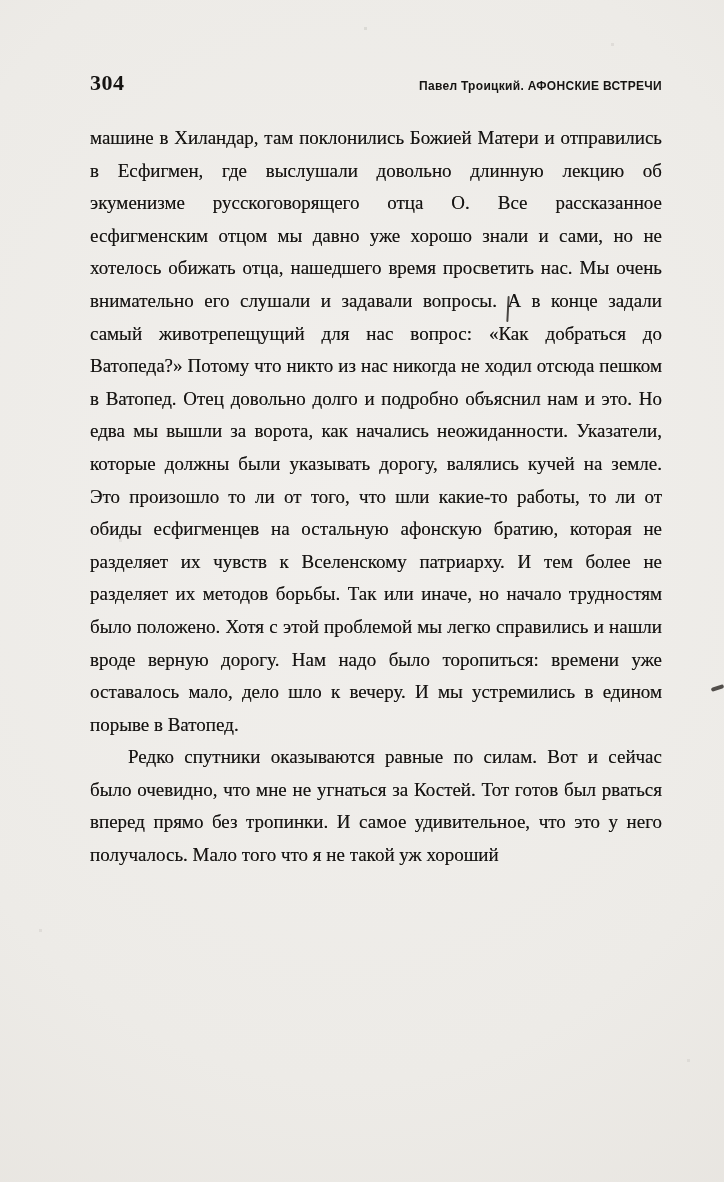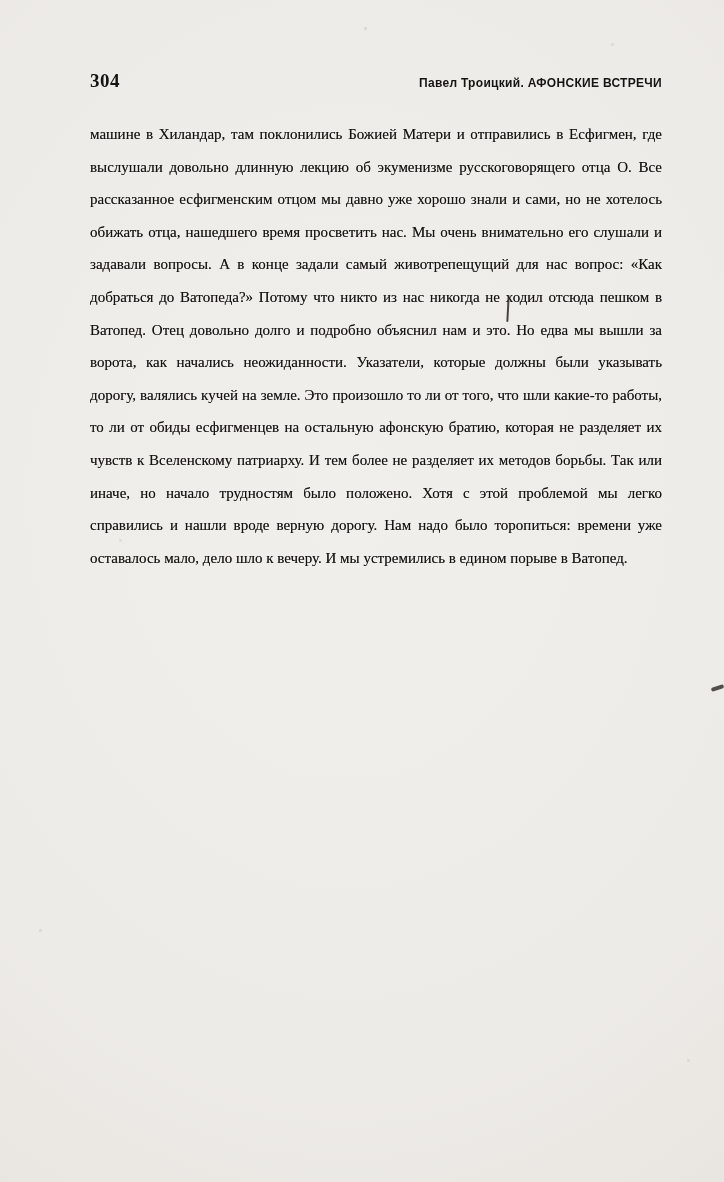--- a/index.html
+++ b/index.html
@@ -33,33 +33,33 @@
       688px 1060px 0 1px rgba(60,55,50,0.07);
   }
   .page-header {
     display: flex;
     justify-content: space-between;
     align-items: baseline;
     margin-bottom: 26px;
   }
   .page-number {
     font-family: "Liberation Serif", "DejaVu Serif", serif;
-    font-size: 19px;
+    font-size: 22px;
     font-weight: bold;
     letter-spacing: 0.5px;
   }
   .running-title {
     font-family: "Liberation Sans", "DejaVu Sans", sans-serif;
     font-size: 12px;
     font-weight: bold;
     letter-spacing: 0.3px;
   }
   .page-body {
     font-family: "Liberation Serif", "DejaVu Serif", serif;
-    font-size: 15px;
+    font-size: 19px;
     line-height: 32.6px;
     text-align: justify;
     hyphens: auto;
     -webkit-hyphens: auto;
     text-shadow: 0 0 0.4px rgba(20,18,16,0.55);
   }
   .para {
     margin: 0;
   }
   .para.indented {
@@ -96,18 +96,19 @@
 
   <span class="speckles"></span>
 
   <header class="page-header">
     <span class="page-number">304</span>
     <span class="running-title">Павел Троицкий. АФОНСКИЕ ВСТРЕЧИ</span>
   </header>
 
   <main class="page-body">
     <p class="para" lang="ru">машине в Хиландар, там поклонились Божией Матери и отправились в Есфигмен, где выслушали довольно длинную лекцию об экуменизме русскоговорящего отца О. Все рассказанное есфигменским отцом мы давно уже хорошо знали и сами, но не хотелось обижать отца, нашедшего время просветить нас. Мы очень внимательно его слушали и задавали вопросы. А в конце задали самый животрепещущий для нас вопрос: «Как добраться до Ватопеда?» Потому что никто из нас никогда не ходил отсюда пешком в Ватопед. Отец довольно долго и подробно объяснил нам и это. Но едва мы вышли за ворота, как начались неожиданности. Указатели, которые должны были указывать дорогу, валялись кучей на земле. Это произошло то ли от того, что шли какие-то работы, то ли от обиды есфигменцев на остальную афонскую братию, которая не разделяет их чувств к Вселенскому патриарху. И тем более не разделяет их методов борьбы. Так или иначе, но начало трудностям было положено. Хотя с этой проблемой мы легко справились и нашли вроде верную дорогу. Нам надо было торопиться: времени уже оставалось мало, дело шло к вечеру. И мы устремились в едином порыве в Ватопед.</p>
+    <p class="para indented" lang="ru">Редко спутники оказываются равные по силам. Вот и сейчас было очевидно, что мне не угнаться за Костей. Тот готов был рваться вперед прямо без тропинки. И самое удивительное, что это у него получалось. Мало того что я не такой уж хороший</p>
   </main>
 
   <span class="artifact artifact-stroke"></span>
   <span class="artifact artifact-edge-mark"></span>
 
 </div>
 
 </body></html>

